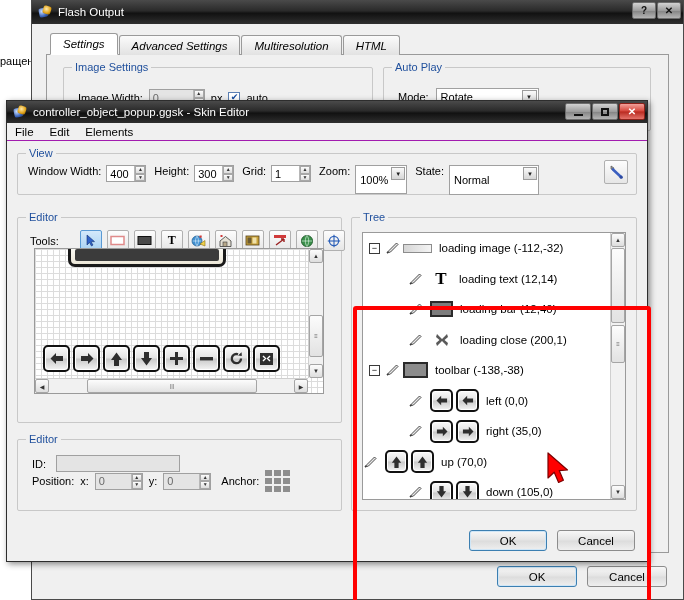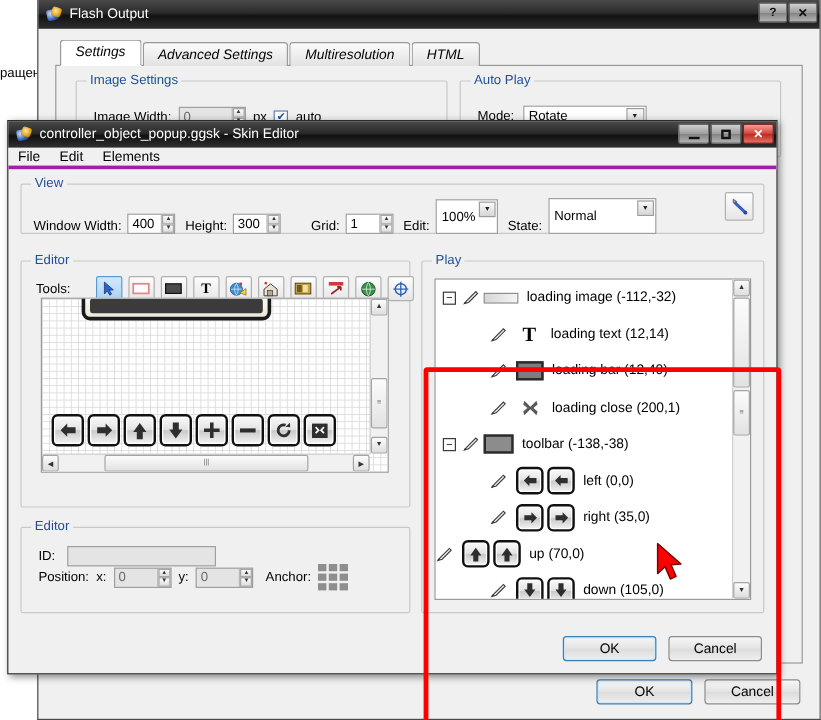--- a/index.html
+++ b/index.html
@@ -110,21 +110,21 @@
     font-size:9px;color:#1a4fa0;line-height:1; }
 
   
   #skin-window {
     left:6px; top:100px; width:642px; height:462px;
     border:1px solid #2d2d2d; background:#f0f0f0;
     box-shadow:2px 2px 6px rgba(0,0,0,.45);
   }
   #skin-menu {
     height:18px; background:#f0f0f0; display:flex; align-items:center;
-    padding-left:8px; gap:16px; font-size:11.5px; border-bottom:3px solid #a21caf;
+    padding-left:8px; gap:16px; font-size:11.5px; border-bottom:1px solid #a21caf;
   }
   #skin-menu span { cursor:default; }
 
   
   .toolbtn {
     width:22px;height:21px;border:1px solid #b0b0b0;border-radius:2px;
     background:linear-gradient(to bottom,#fdfdfd,#e6e6e6);
     display:flex;align-items:center;justify-content:center; position:relative;
   }
   .toolbtn.sel {
@@ -284,49 +284,49 @@
 
     <div id="skin-menu">
       <span>File</span>
       <span>Edit</span>
       <span>Elements</span>
     </div>
 
     <div class="group" style="left:10px; top:52px; width:620px; height:42px;">
       <div class="glabel">View</div>
 
-      <div style="position:absolute; left:10px; top:11px; display:flex; align-items:flex-end; gap:5px;">
+      <div style="position:absolute; left:10px; top:11px; display:flex; align-items:flex-start; gap:5px;">
         <span class="lbl">Window Width:</span>
         <div class="txtbox" style="width:40px;padding-right:0;">
           <span style="flex:1">400</span>
           <span class="spin">
               <div>▲</div>
               <div>▼</div>
             </span>
         </div>
 
         <span class="lbl" style="margin-left:3px;">Height:</span>
         <div class="txtbox" style="width:40px;padding-right:0;">
           <span style="flex:1">300</span>
           <span class="spin">
               <div>▲</div>
               <div>▼</div>
             </span>
         </div>
 
-        <span class="lbl" style="margin-left:20px;">Grid:</span>
+        <span class="lbl" style="margin-left:3px;">Grid:</span>
         <div class="txtbox" style="width:40px;padding-right:0;">
           <span style="flex:1">1</span>
           <span class="spin">
               <div>▲</div>
               <div>▼</div>
             </span>
         </div>
 
-        <span class="lbl" style="margin-left:3px;">Edit:</span>
+        <span class="lbl" style="margin-left:3px;">Zoom:</span>
         <div class="combo" style="width:52px;height:29px;">
           <span>100%</span>
           <span class="arrow" style="height:13px;width:14px;">▼</span>
         </div>
 
         <span class="lbl" style="margin-left:3px;">State:</span>
         <div class="combo" style="width:90px;height:30px;">
           <span>Normal</span>
           <span class="arrow" style="height:13px;width:14px;">▼</span>
         </div>
@@ -512,21 +512,21 @@
             <i style="background:#8e8e8e"></i>
             <i style="background:#8e8e8e"></i>
           <i style="background:#8e8e8e"></i>
             <i style="background:#8e8e8e"></i>
             <i style="background:#8e8e8e"></i>
         </div>
       </div>
     </div>
 
     <div class="group" style="left:344px; top:116px; width:286px; height:294px;">
-      <div class="glabel">Play</div>
+      <div class="glabel">Tree</div>
 
       <div id="tree-list">
 
         <div class="trow" style="padding-left:6px;">
           <span class="expander">−</span>
           <span class="pencil">
             <svg width="15" height="14" viewBox="0 0 15 14">
                 <path d="M2 12 L4 9.5 L11.5 2 L13 3.5 L5.5 11 Z" fill="#e8e8e8" stroke="#3a3a3a" stroke-width=".9"></path>
                 <path d="M2 12 L3.2 10.6" stroke="#3a3a3a" stroke-width="1.2"></path>
               </svg>

